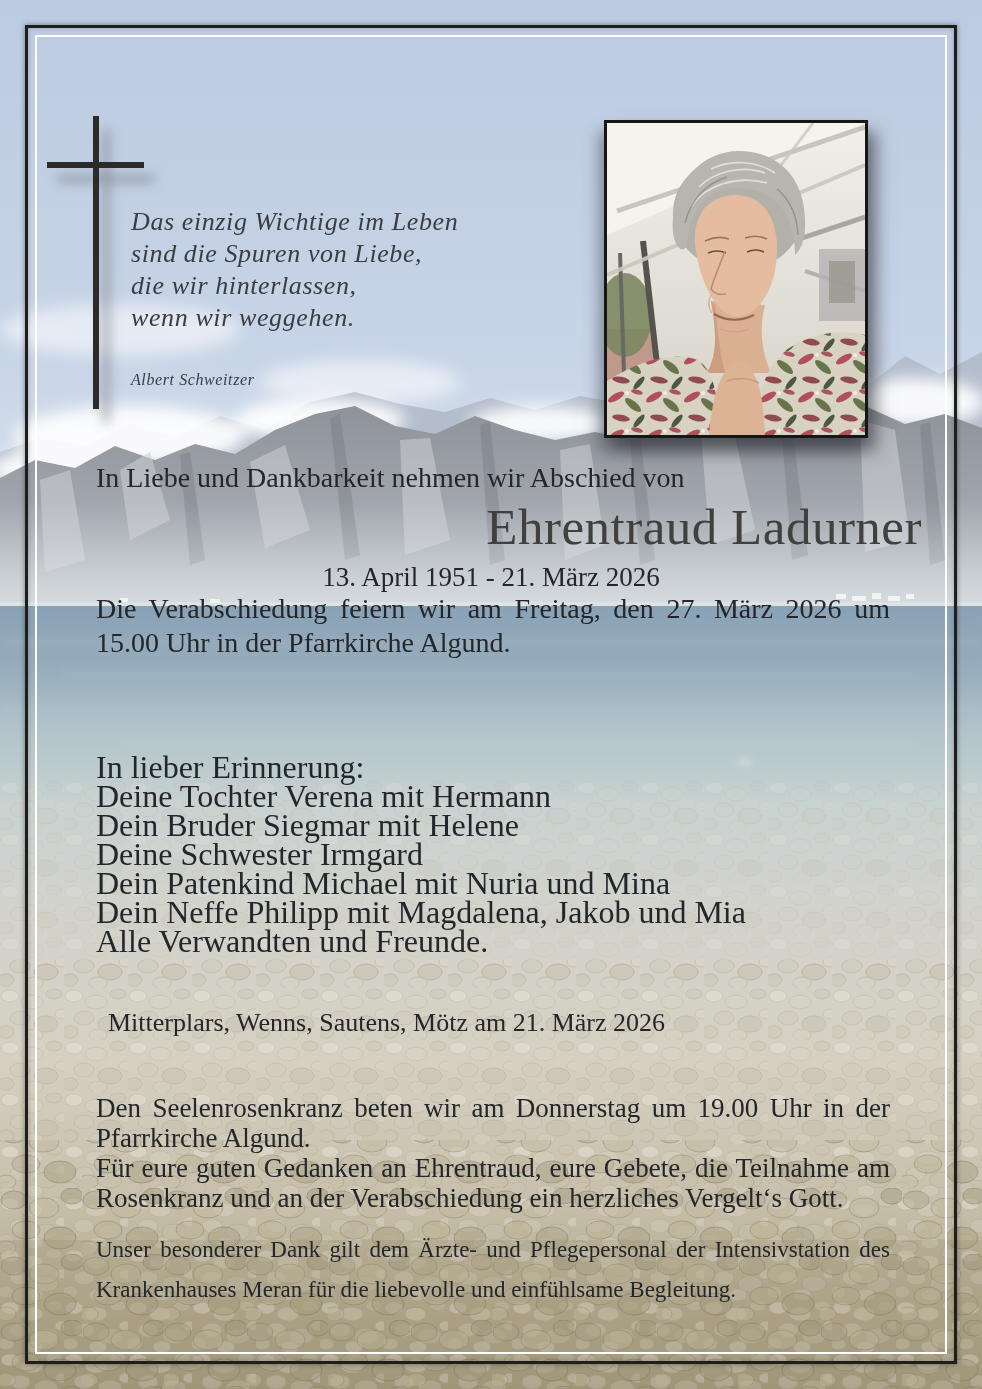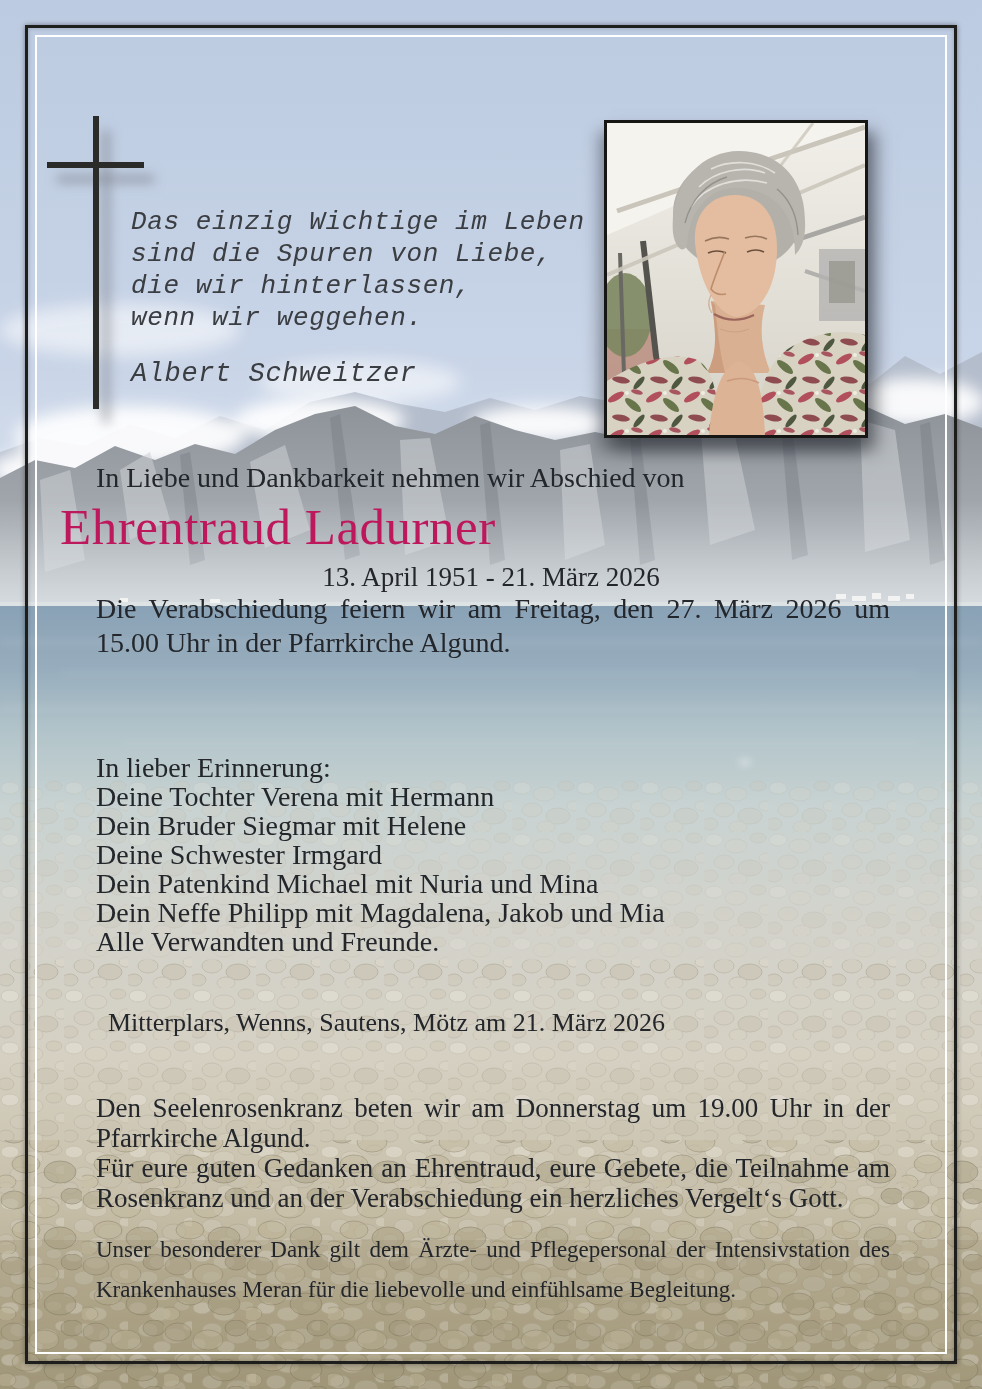--- a/index.html
+++ b/index.html
@@ -22,45 +22,45 @@
     pointer-events:none;
   }
   
   .cross{position:absolute;left:47px;top:116px;width:97px;height:293px;
     filter:drop-shadow(10px 14px 6px rgba(90,90,95,.55));}
   .cross .v{position:absolute;left:46px;top:0;width:6px;height:293px;background:#2b2b29;}
   .cross .h{position:absolute;left:0;top:46px;width:97px;height:6px;background:#2b2b29;}
   
   .quote{
     position:absolute;left:131px;top:206px;white-space:nowrap;
-    font-family:Liberation Mono, monospace;font-style:italic;
+    font-family:Liberation Serif, serif;font-style:italic;
     font-size:26px;line-height:32px;color:#3a3d41;letter-spacing:.6px;
   }
-  .quote .attr{margin-top:24px;font-size:27px;}
+  .quote .attr{margin-top:30px;font-size:16px;}
   
   .photo{
     position:absolute;left:604px;top:120px;width:258px;height:312px;
     border:3px solid #161614;background:#e6e3dc;
     box-shadow:8px 12px 16px rgba(45,48,55,.6), -6px 12px 14px rgba(45,48,55,.35);
   }
   .photo svg{display:block;width:258px;height:312px;}
   
   .tline{position:absolute;left:96px;}
   .intro{top:462px;font-size:28px;}
   .name{
-    position:absolute;left:60px;top:498px;width:862px;text-align:left;
-    font-size:51px;color:#be185d;letter-spacing:.5px;
+    position:absolute;left:60px;top:498px;width:862px;text-align:right;
+    font-size:51px;color:#404040;letter-spacing:.5px;
   }
   .dates{
     position:absolute;left:60px;top:562px;width:862px;text-align:center;
     font-size:27px;color:#23262b;
   }
   .para{position:absolute;left:96px;width:794px;text-align:justify;}
   .farewell{top:592px;font-size:28px;line-height:34px;}
-  .memoriam{position:absolute;left:96px;top:753px;font-size:28px;line-height:29px;}
+  .memoriam{position:absolute;left:96px;top:753px;font-size:32px;line-height:29px;}
   .places{top:1008px;left:100px;font-size:26px;margin-left:8px;}
   .notes{top:1093px;font-size:27px;line-height:30px;}
   .notes div{text-align:justify;}
   .special{top:1230px;font-size:23px;line-height:40px;}
   [data-interactable]{cursor:default;}
 </style>
 </head>
 <body>
 
 <div class="card" data-interactable="false">

